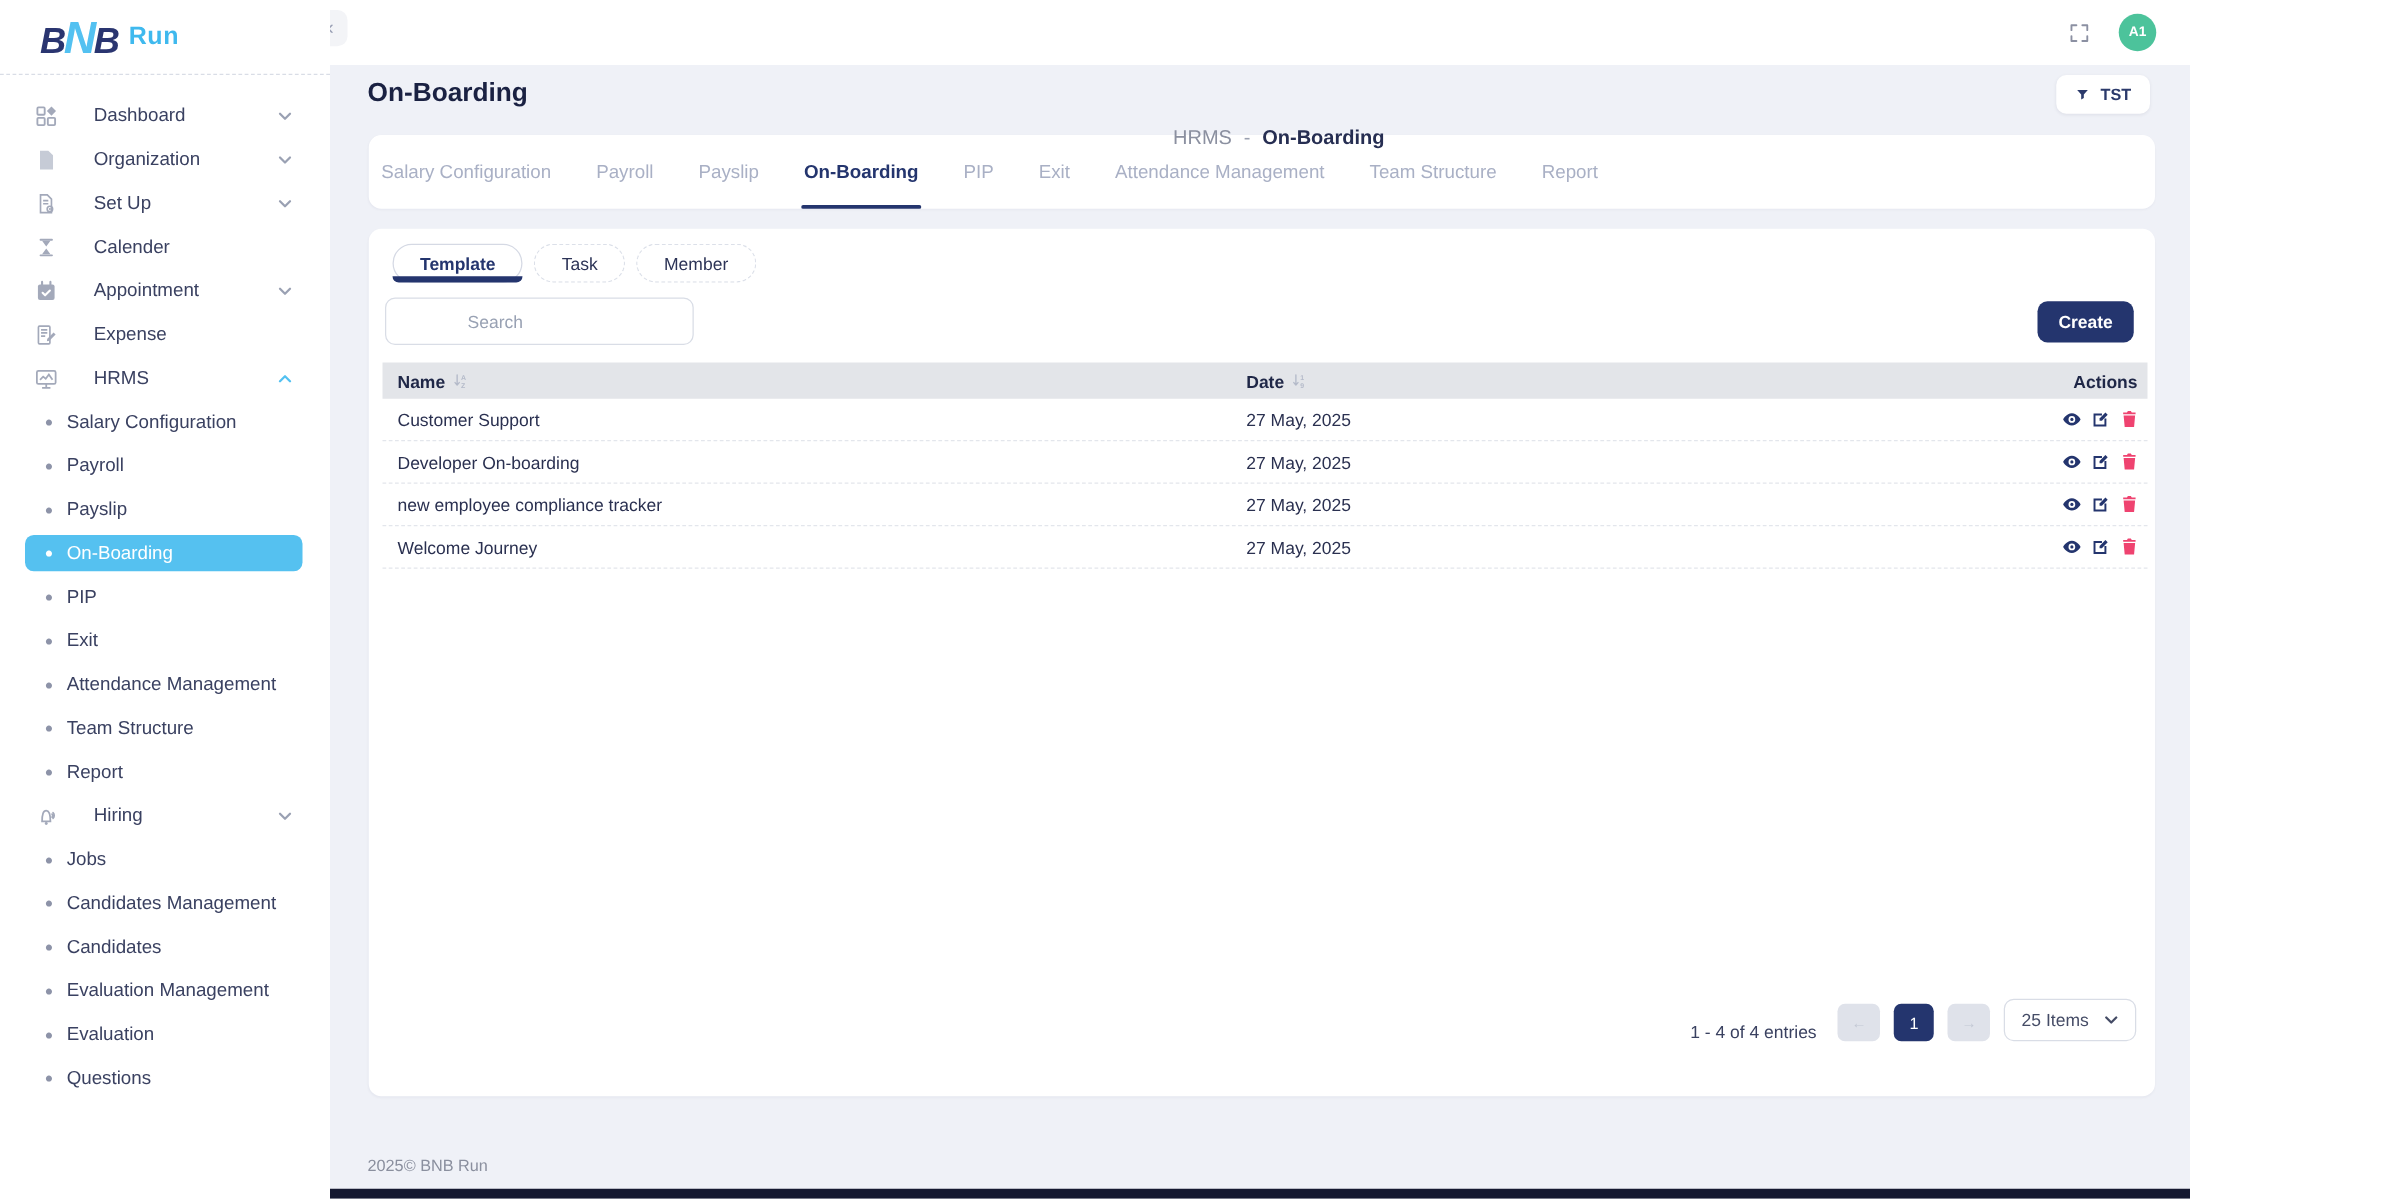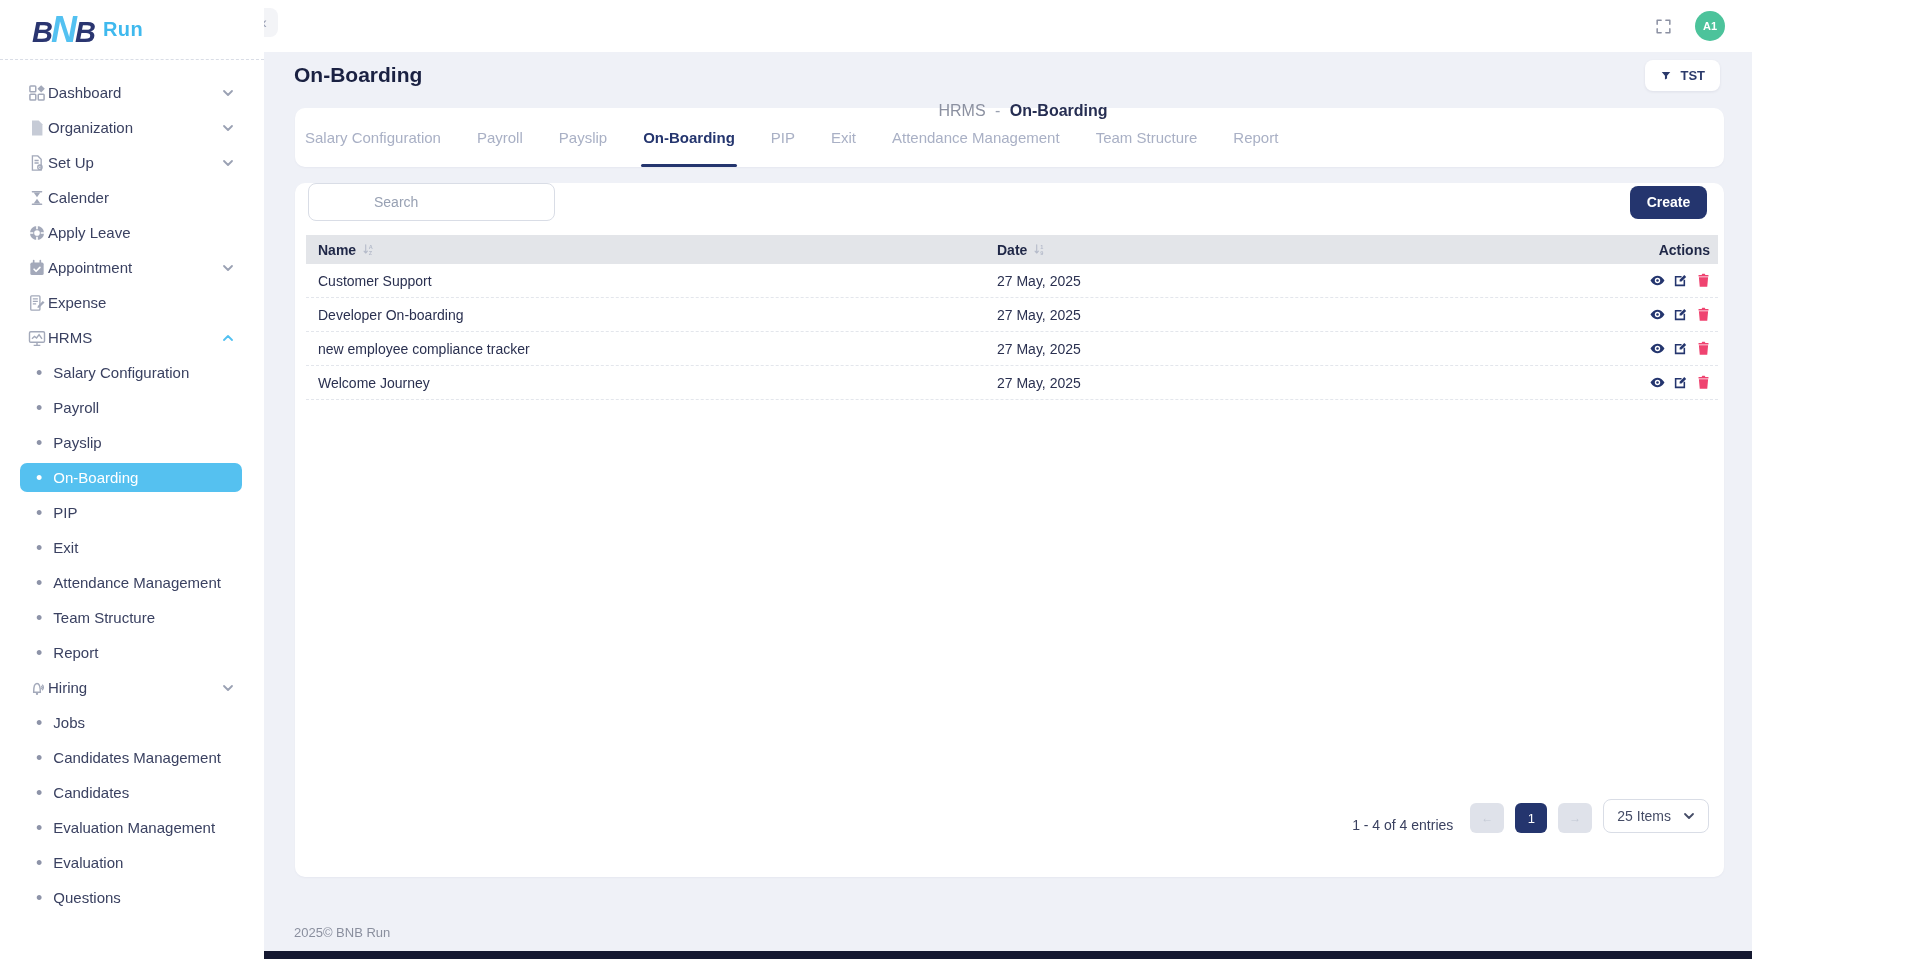--- a/index.html
+++ b/index.html
@@ -8,21 +8,21 @@
   .app { display:flex; width:1918px; height:959px; }
 
   
   .sidebar { width:264px; height:959px; background:#fff; flex:0 0 264px; position:relative; z-index:4; }
   .logo-row { height:60px; display:flex; align-items:center; padding-left:32px;
     border-bottom:1px dashed #d9dde6; }
   .logo-bnb { font-style:italic; font-weight:800; color:#2a3570; font-size:29px; letter-spacing:-2px;text-align:right; }
   .logo-bnb .nmid { color:#53c1f1; font-size:36px; }
   .logo-run { color:#3fb9ee; font-weight:800; font-size:20px; margin-left:9px; letter-spacing:.5px; }
   .nav { padding-top:15px; }
-  .nav-item { height:35px; display:flex; align-items:center; padding-left:27px; gap:1px;
+  .nav-item { height:35px; display:flex; align-items:center; padding-left:27px; gap:28px;
     color:#3a4161; font-size:15px; cursor:pointer; }
   .nico { width:20px; height:20px; color:#a3a9ba; display:flex; align-items:center; }
   .nico svg { width:20px; height:20px; }
   .chev { margin-left:auto; margin-right:30px; color:#9aa1b3; display:flex; }
   .chev svg { width:12px; height:12px; }
   .chev.up { color:#53c1f1; transform:rotate(180deg); }
   .nav-sub { height:35px; display:flex; align-items:center; padding-left:36px; gap:11px;
     color:#3a4161; font-size:15px; cursor:pointer; }
   .dot { color:#8d93a8; font-size:18px; line-height:10px; }
   .nav-sub.active { background:#55c1f0; color:#fff; border-radius:7px;
@@ -258,28 +258,20 @@
         <span class="nico">
             <svg>
               <use href="#i-hourglass"></use>
             </svg>
           </span>
         <span>Calender</span>
       </div>
       <div class="nav-item">
         <span class="nico">
             <svg>
-              <use href="#i-ring"></use>
-            </svg>
-          </span>
-        <span>Apply Leave</span>
-      </div>
-      <div class="nav-item">
-        <span class="nico">
-            <svg>
               <use href="#i-calcheck"></use>
             </svg>
           </span>
         <span>Appointment</span>
         <span class="chev">
             <svg>
               <use href="#i-chev"></use>
             </svg>
           </span>
       </div>
@@ -415,20 +407,25 @@
         <div class="tab">Payslip</div>
         <div class="tab active">On-Boarding</div>
         <div class="tab">PIP</div>
         <div class="tab">Exit</div>
         <div class="tab">Attendance Management</div>
         <div class="tab">Team Structure</div>
         <div class="tab">Report</div>
       </div>
 
       <div class="content-card">
+        <div class="subtabs">
+          <div class="pill active">Template</div>
+          <div class="pill">Task</div>
+          <div class="pill">Member</div>
+        </div>
 
         <div class="toolbar">
           <div class="searchbox">
             <svg>
                 <use href="#i-search"></use>
               </svg>
             <input type="text" placeholder="Search" style="">
           </div>
           <button class="create-btn">Create</button>
         </div>

